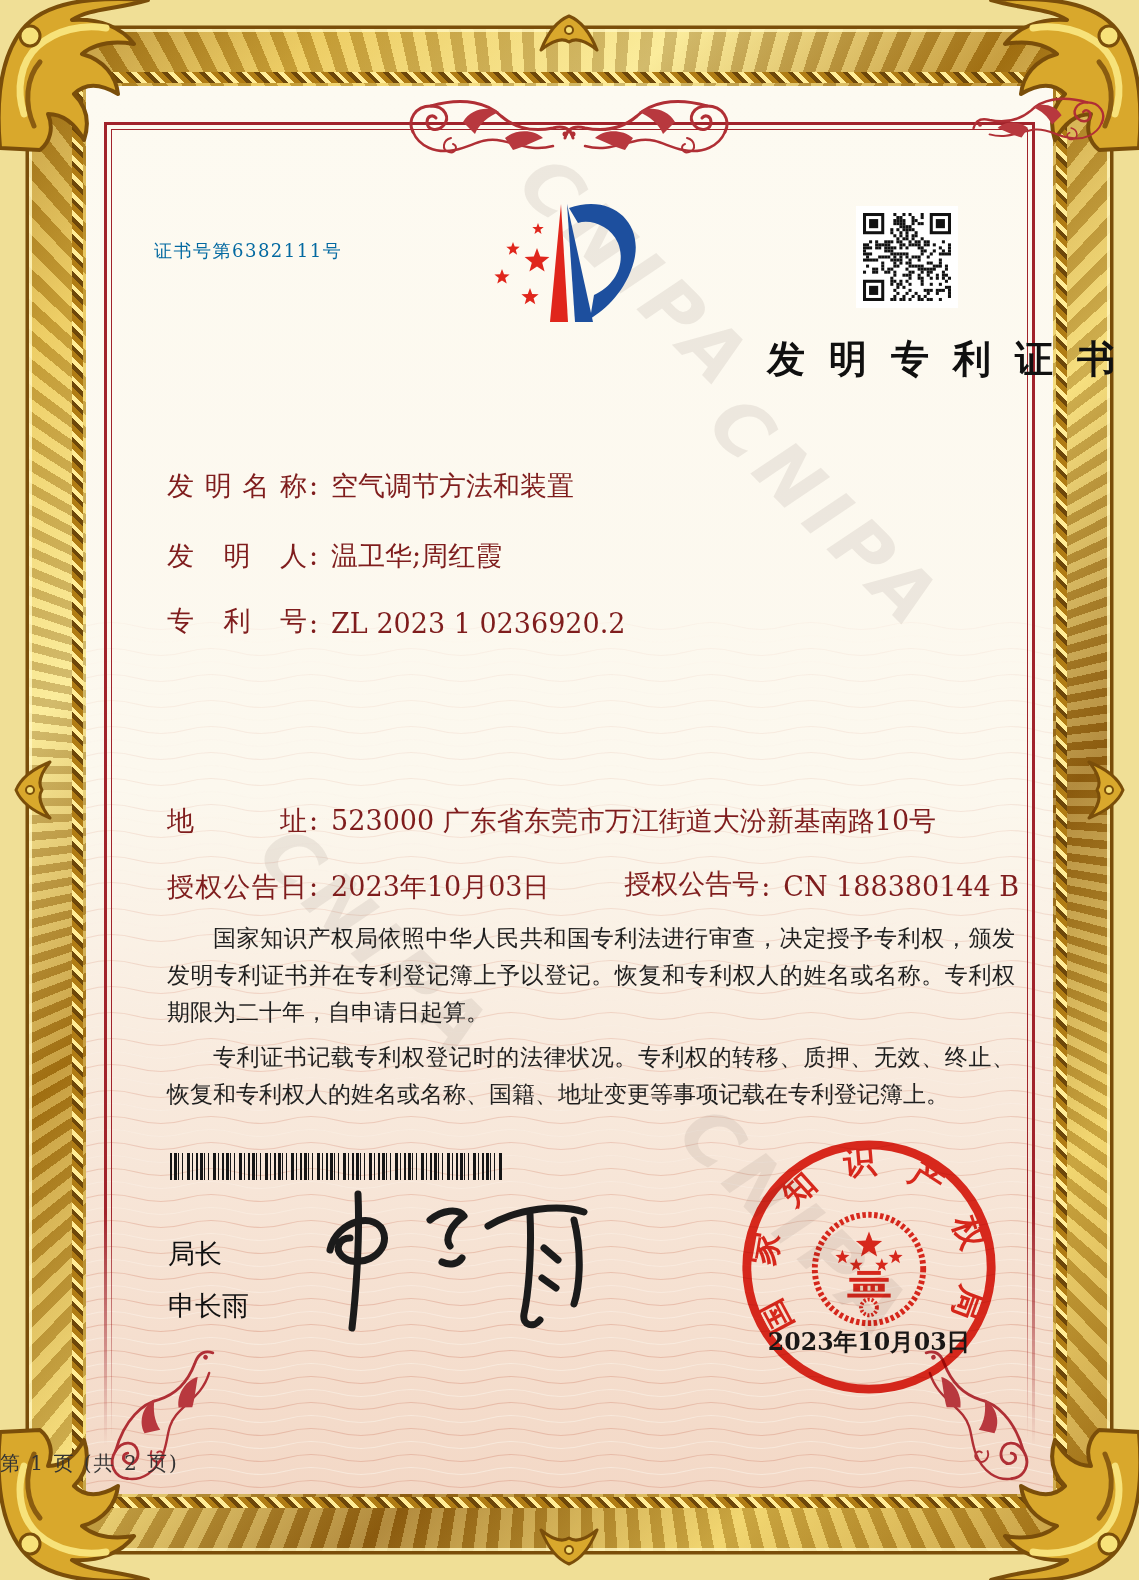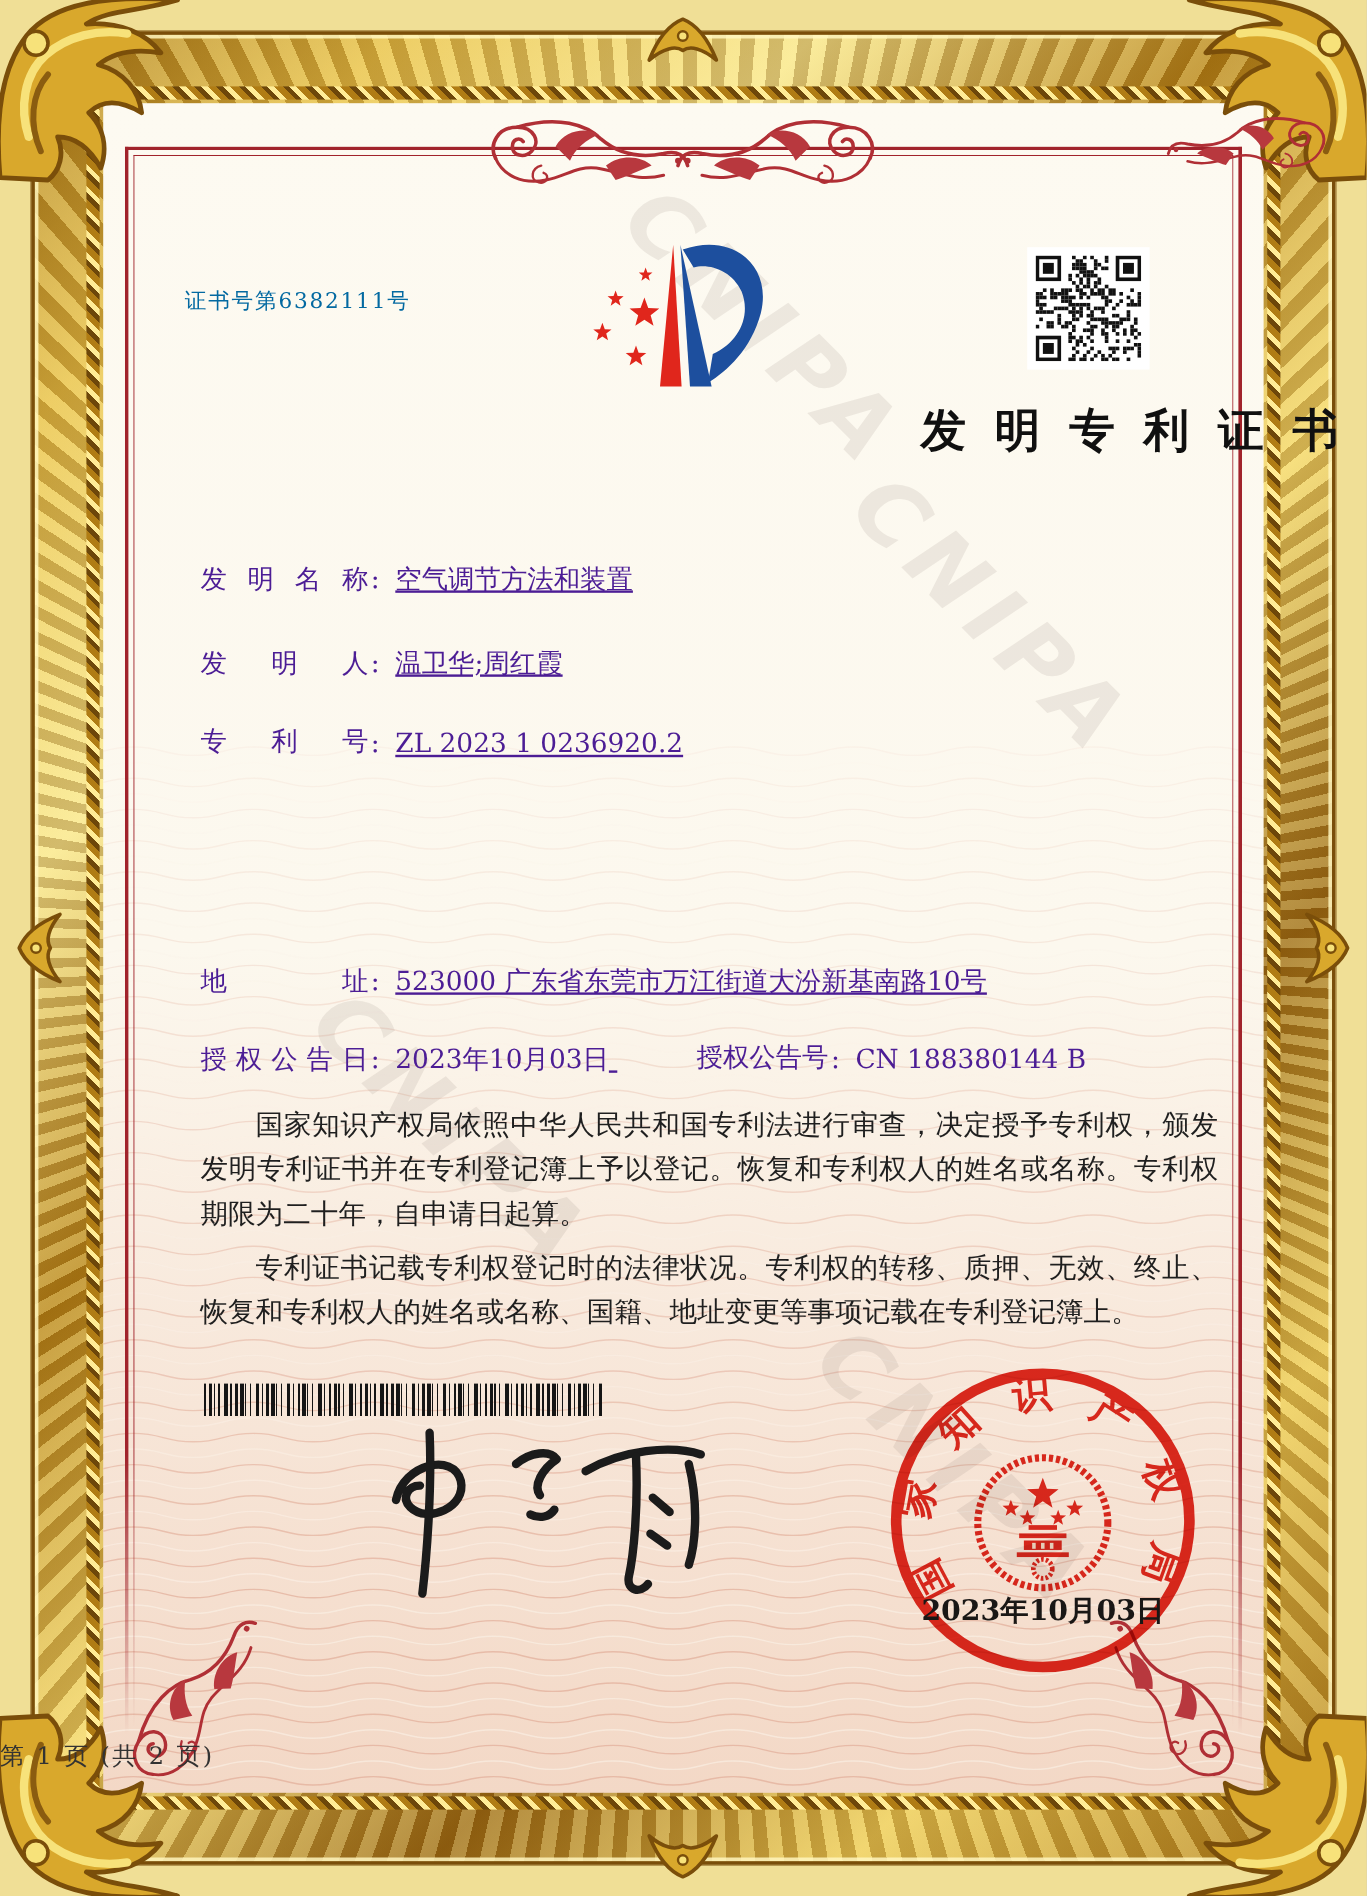--- a/index.html
+++ b/index.html
@@ -26,21 +26,21 @@
     border-top:1.5px solid #a1232b;border-left:1.5px solid #a1232b;border-right:1.5px solid #a1232b;}
   
   .wm{position:absolute;font-family:"DejaVu Sans","Liberation Sans",sans-serif;font-weight:700;font-style:italic;
       font-size:74px;letter-spacing:9px;color:rgba(120,110,95,.12);transform:rotate(45deg);white-space:nowrap;pointer-events:none;}
   
   .cert-no{position:absolute;left:154px;top:196px;font-size:18px;letter-spacing:1.5px;color:#0369a1;margin-top:43px;}
   .logo{position:absolute;left:482px;top:190px;width:172px;height:142px;}
   .qr{position:absolute;left:856px;top:206px;width:102px;height:102px;background:#fff;padding:7px;box-sizing:border-box;}
   .title{position:absolute;left:0;right:0;top:334px;text-align:right;font-size:38px;font-weight:700;
          letter-spacing:24px;text-indent:24px;color:#101010;}
-  .fieldrow{position:absolute;left:167px;font-size:22px;color:#4c1d95;white-space:nowrap;text-decoration:underline;}
+  .fieldrow{position:absolute;left:167px;font-size:27px;color:#7f1d1d;white-space:nowrap;}
   .flabel{display:inline-block;width:140px;text-align:justify;text-align-last:justify;vertical-align:bottom;}
   .flabel.natural{width:auto;text-align-last:auto;}
   .fcolon{display:inline-block;margin-left:2px;}
   .fvalue{margin-left:13px;}
   .ggroup{display:inline-block;}
   .paras{position:absolute;left:167px;width:848px;top:920px;font-size:23px;line-height:37px;
          text-align:justify;color:#1f1f1f;}
   .paras p{margin:0 0 8px 0;text-indent:2em;}
   .barcode{position:absolute;left:170px;top:1153px;width:334px;height:27px;
     background:repeating-linear-gradient(90deg,#151515 0 2px,transparent 2px 4px,#151515 4px 7px,transparent 7px 8px,
@@ -492,20 +492,24 @@
     </span>
   </div>
 
   <div class="paras">
     <p>国家知识产权局依照中华人民共和国专利法进行审查，决定授予专利权，颁发发明专利证书并在专利登记簿上予以登记。恢复和专利权人的姓名或名称。专利权期限为二十年，自申请日起算。</p>
     <p>专利证书记载专利权登记时的法律状况。专利权的转移、质押、无效、终止、恢复和专利权人的姓名或名称、国籍、地址变更等事项记载在专利登记簿上。</p>
   </div>
 
   <div class="barcode"></div>
 
+  <div class="director">
+    <div>局长</div>
+    <div>申长雨</div>
+  </div>
 
   <svg class="sig" viewBox="0 0 312 160">
     <g fill="none" stroke="#1b1b1b" stroke-width="7" stroke-linecap="round" stroke-linejoin="round">
       <path d="M38,64 C44,34 86,24 92,48 C97,70 64,84 50,70 C42,62 48,52 58,52"></path>
       <path d="M66,8 C68,52 64,108 60,142"></path>
       <path d="M138,34 C150,24 166,22 172,30 C160,38 152,52 158,60"></path>
       <path d="M150,76 C158,80 166,78 170,72"></path>
       <path d="M196,40 C226,22 268,18 292,26"></path>
       <path d="M238,28 C240,70 236,110 232,128 C230,140 242,142 248,134"></path>
       <path d="M282,34 C290,66 288,100 282,118"></path>

